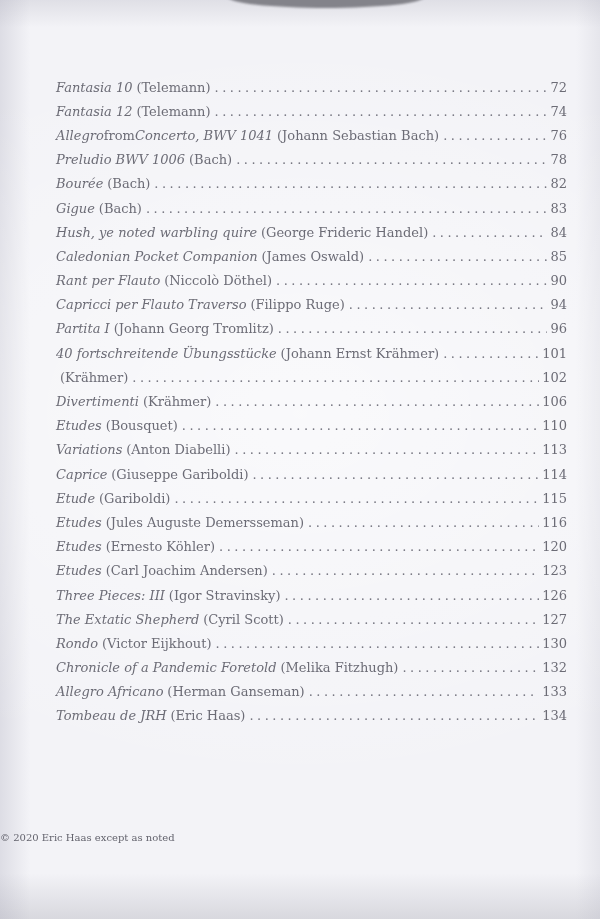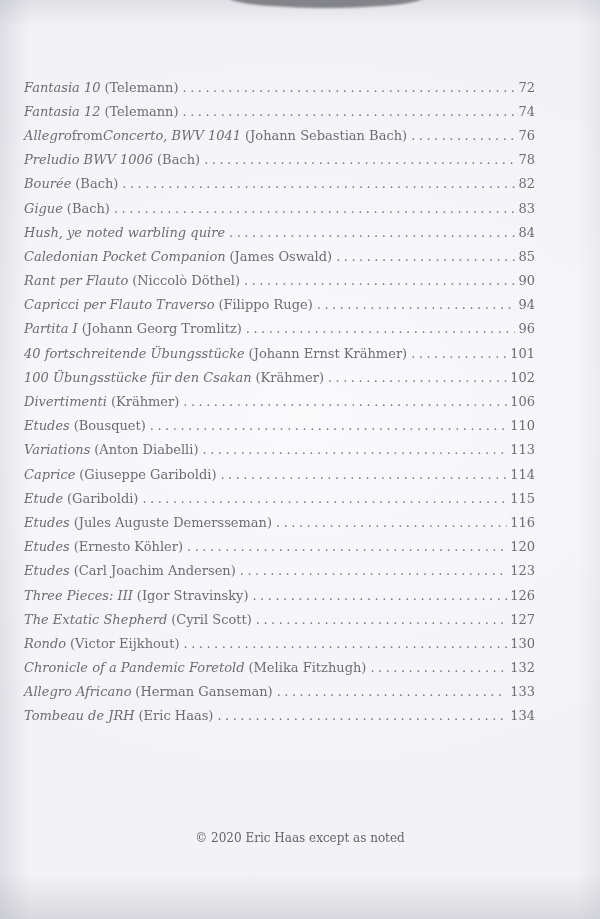--- a/index.html
+++ b/index.html
@@ -26,21 +26,21 @@
     left: 227px;
     top: -15px;
     width: 198px;
     height: 23px;
     border-radius: 50%;
     background: #83838a;
     filter: blur(1px);
   }
   .toc {
     position: absolute;
-    left: 24px;
+    left: 56px;
     top: 75px;
     width: 511px;
   }
   .row {
     display: flex;
     align-items: center;
     height: 24.2px;
     white-space: nowrap;
     font-size: 13px;
     color: #6c6c76;
@@ -61,22 +61,22 @@
   }
   .pnum {
     font-style: normal;
     text-align: left;
   }
   .footer {
     position: absolute;
     left: 0;
     right: 0;
     top: 830px;
-    text-align: center;
-    font-size: 12px;
+    text-align: left;
+    font-size: 10px;
     line-height: 16px;
     color: #63636d;
   }
 </style>
 </head>
 <body>
 
 <div class="page">
 
   <div class="top-shadow"></div>
@@ -134,20 +134,21 @@
         <span class="t-italic"></span>
         <span class="t-roman attr">(Bach)</span>
         <span class="leader"></span>
         <span class="pnum">83</span>
       </div>
 
       <div class="row">
         <span class="t-italic">Hush, ye noted warbling quire</span>
         <span class="t-roman"></span>
         <span class="t-italic"></span>
+        <span class="t-roman attr">(George Frideric Handel)</span>
         <span class="leader"></span>
         <span class="pnum">84</span>
       </div>
 
       <div class="row">
         <span class="t-italic">Caledonian Pocket Companion</span>
         <span class="t-roman"></span>
         <span class="t-italic"></span>
         <span class="t-roman attr">(James Oswald)</span>
         <span class="leader"></span>
@@ -184,21 +185,20 @@
       <div class="row">
         <span class="t-italic">40 fortschreitende Übungsstücke</span>
         <span class="t-roman"></span>
         <span class="t-italic"></span>
         <span class="t-roman attr">(Johann Ernst Krähmer)</span>
         <span class="leader"></span>
         <span class="pnum">101</span>
       </div>
 
       <div class="row">
-        <span class="t-italic">100 Übungsstücke für den Csakan</span>
         <span class="t-roman"></span>
         <span class="t-italic"></span>
         <span class="t-roman attr">(Krähmer)</span>
         <span class="leader"></span>
         <span class="pnum">102</span>
       </div>
 
       <div class="row">
         <span class="t-italic">Divertimenti</span>
         <span class="t-roman"></span>

